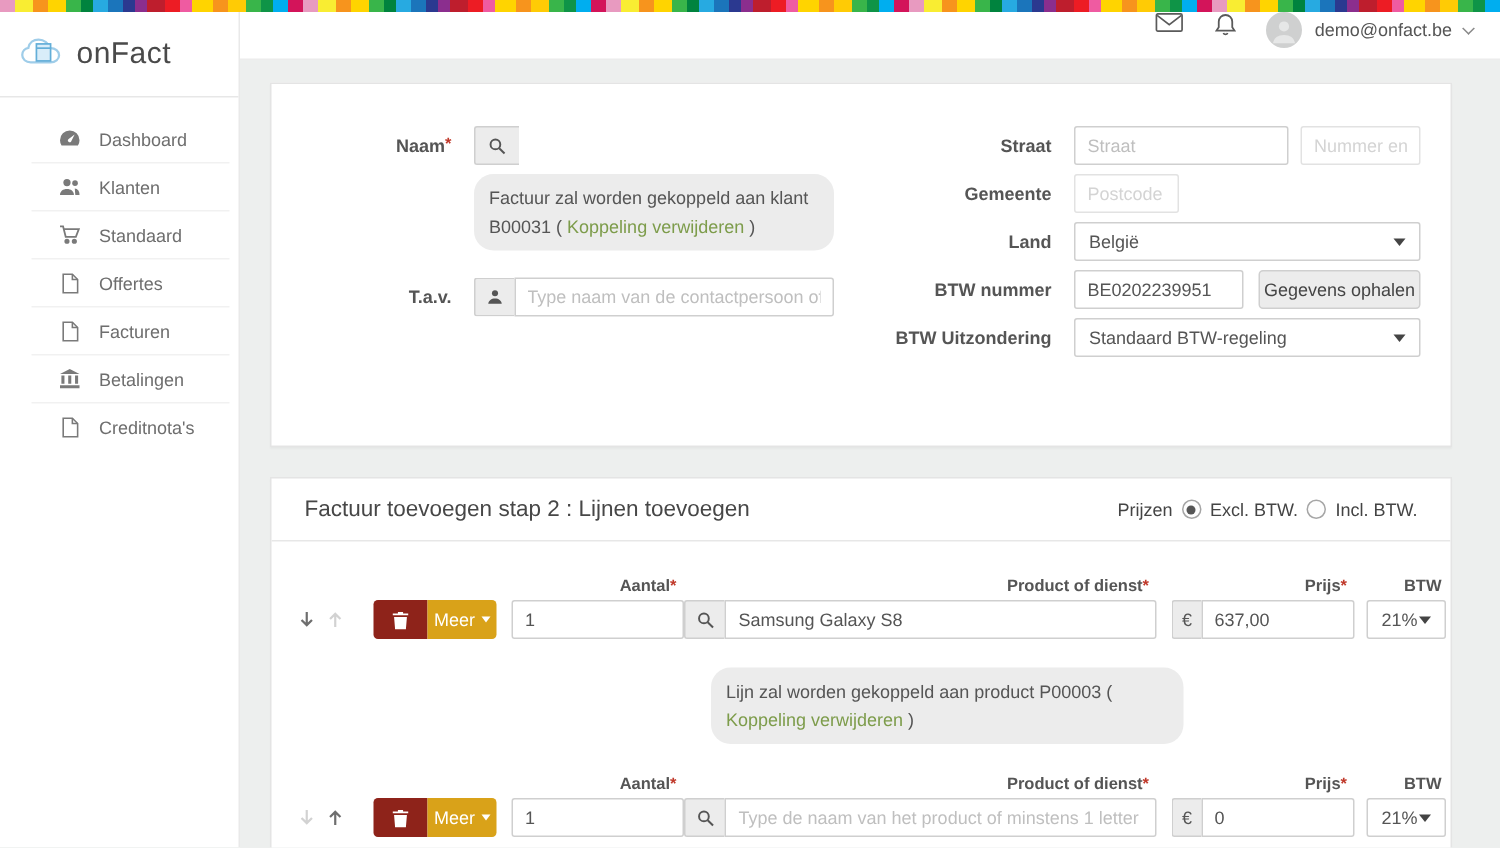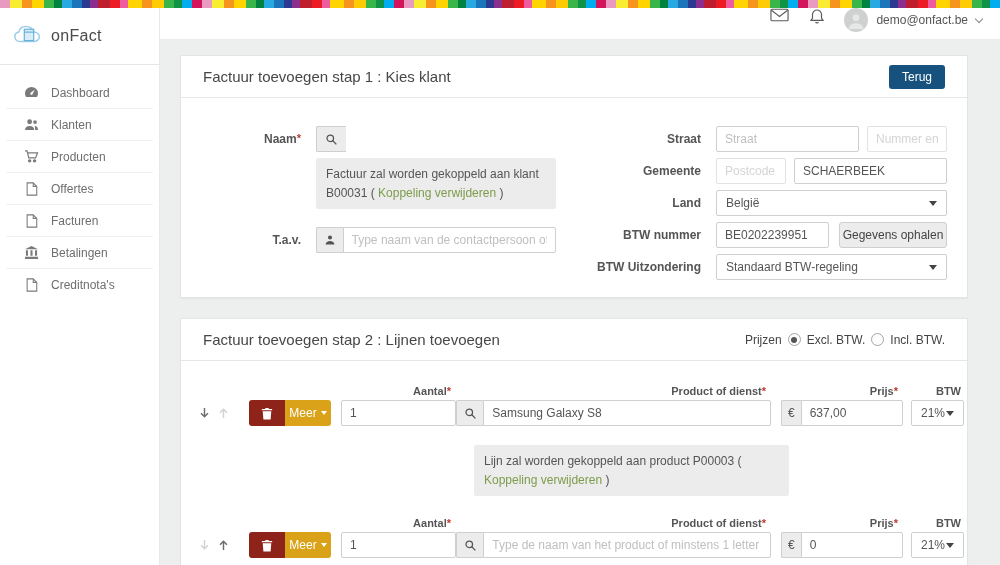--- a/index.html
+++ b/index.html
@@ -29,22 +29,22 @@
   }
   .top-icon { width:38px; display:flex; justify-content:center; align-items:center; cursor:pointer; }
   .userbox { display:flex; align-items:center; gap:8px; margin-left:8px; cursor:pointer; }
   .avatar { width:24px; height:24px; border-radius:50%; background:#cfd0d0; overflow:hidden; position:relative; }
   .avatar svg { position:absolute; left:3px; top:4px; }
   .useremail { font-size:12px; color:#555; }
   .chev { width:6px; height:6px; border-right:1.4px solid #888; border-bottom:1.4px solid #888; transform:rotate(45deg); margin-top:-3px; }
   
   .sidebar { position:absolute; top:8px; left:0; bottom:0; width:160px; background:#fff; border-right:1px solid #e9e9e9; }
   .logo { height:57px; display:flex; align-items:center; padding-left:12px; gap:5px; border-bottom:1px solid #e7e7e7; }
-  .logo-text { font-size:16px; color:#4a4a4a; letter-spacing:.3px; }
-  .menu { padding-top:12px; }
+  .logo-text { font-size:20px; color:#4a4a4a; letter-spacing:.3px; }
+  .menu { padding-top:12px;margin-left:15px; }
   .menu-item { display:flex; align-items:center; gap:12px; height:32px; padding-left:18px; margin:0 6px; border-bottom:1px solid #f1f1f1; cursor:pointer; }
   .menu-item:last-child { border-bottom:none; }
   .menu-item .mi { width:15px; display:flex; justify-content:center; }
   .menu-label { font-size:12px; color:#6e6e6e; }
   
   .panel { position:absolute; left:180px; width:788px; background:#fff; border:1px solid #e4e4e4; box-shadow:0 1px 1px rgba(0,0,0,.03); }
   .panel-hd { height:42px; display:flex; align-items:center; justify-content:space-between; padding:0 22px; border-bottom:1px solid #e7e7e7; }
   .panel-title { font-size:15px; color:#474747; }
   #panel1 { top:55px; height:243px; overflow:hidden; }
   #panel2 { top:318px; height:280px; overflow:hidden; }
@@ -68,21 +68,21 @@
   .igroup { display:flex; height:26px; }
   .addon { width:30px; background:#ececec; border:1px solid #cfcfcf; border-right:none; border-radius:2px 0 0 2px; display:flex; align-items:center; justify-content:center; }
   .addon-txt { font-size:12px; color:#555; }
   .inp { height:26px; border:1px solid #cfcfcf; border-radius:0 2px 2px 0; font-size:12px; color:#555; padding:0 8px; font-family:inherit; outline:none; width:100%; }
   .inp.solo { border-radius:2px; }
   .inp.lite { border-color:#e2e2e2; }
   .inp.lite::placeholder { color:#d4d4d4; }
   .inp::placeholder { color:#bfbfbf; }
   .sel { height:26px; border:1px solid #cfcfcf; border-radius:2px; background:#fff; font-size:12px; color:#555; display:flex; align-items:center; justify-content:space-between; padding:0 9px; cursor:pointer; }
   .caret-d { width:0; height:0; border-left:4px solid transparent; border-right:4px solid transparent; border-top:5px solid #444; }
-  .notebox { background:#ececec; font-size:12px; color:#555; line-height:1.55; padding:7px 10px; border-radius:2px; }
+  .notebox { background:#ececec; font-size:12px; color:#555; line-height:1.55; padding:7px 10px; border-radius:13px; }
   .notebox .glink { color:#7d9c4b; cursor:pointer; }
   
   .g-naam { width:240px; }
   .note1 { margin-left:111px; width:240px; margin-top:4px; margin-bottom:4px; }
   .tav-row { margin-top:18px; }
   
   .prijzen { display:flex; align-items:center; gap:6px; font-size:12px; color:#444; }
   .radio { width:13px; height:13px; border-radius:50%; border:1px solid #a5a5a5; background:#fdfdfd; display:inline-block; position:relative; cursor:pointer; }
   .radio.on::after { content:""; position:absolute; left:2.5px; top:2.5px; width:6px; height:6px; border-radius:50%; background:#555; }
   .lines { padding:24px 0 0 18px; }
@@ -167,21 +167,21 @@
       <span class="menu-label">Klanten</span>
     </div>
     <div class="menu-item">
       <span class="mi">
           <svg width="15" height="13" viewBox="0 0 16 14" fill="none" stroke="#7a7a7a" stroke-width="1.3">
             <path d="M1 1h2.2l1.9 7.5h7.3L14.5 3H4"></path>
             <circle cx="6" cy="11.7" r="1.2" fill="#7a7a7a"></circle>
             <circle cx="11.3" cy="11.7" r="1.2" fill="#7a7a7a"></circle>
           </svg>
         </span>
-      <span class="menu-label">Producten</span>
+      <span class="menu-label">Standaard</span>
     </div>
     <div class="menu-item">
       <span class="mi">
           <svg width="13" height="14" viewBox="0 0 14 16" fill="none" stroke="#7a7a7a" stroke-width="1.2">
             <path d="M2 1h7l4 4v10H2z"></path>
             <path d="M9 1v4h4"></path>
           </svg>
         </span>
       <span class="menu-label">Offertes</span>
     </div>
@@ -208,24 +208,20 @@
             <path d="M2 1h7l4 4v10H2z"></path>
             <path d="M9 1v4h4"></path>
           </svg>
         </span>
       <span class="menu-label">Creditnota's</span>
     </div>
   </div>
 </div>
 
 <div class="panel" id="panel1">
-  <div class="panel-hd">
-    <span class="panel-title">Factuur toevoegen stap 1 : Kies klant</span>
-    <button class="btn btn-blue">Terug</button>
-  </div>
   <div class="p1-body">
 
     <div class="col-l">
       <div class="frow">
         <span class="flabel"><span>Naam</span><span class="req">*</span></span>
         <div class="igroup g-naam">
           <span class="addon">
             <svg width="13" height="13" viewBox="0 0 16 16" fill="none" stroke="#555" stroke-width="1.6">
                 <circle cx="6.5" cy="6.5" r="4"></circle>
                 <path d="M9.6 9.6L14 14"></path>
@@ -252,21 +248,20 @@
 
     <div class="col-r">
       <div class="frow">
         <span class="flabel">Straat</span>
         <input class="inp solo" style="flex: 1 1 0%;" placeholder="Straat">
         <input class="inp solo lite" style="width: 80px; margin-left: 8px;" placeholder="Nummer en">
       </div>
       <div class="frow">
         <span class="flabel">Gemeente</span>
         <input class="inp solo lite" style="width: 70px;" placeholder="Postcode">
-        <input class="inp solo" style="flex: 1 1 0%; margin-left: 8px;" value="SCHAERBEEK">
       </div>
       <div class="frow">
         <span class="flabel">Land</span>
         <div class="sel" style="flex:1">
           <span>België</span>
           <span class="caret-d"></span>
         </div>
       </div>
       <div class="frow">
         <span class="flabel">BTW nummer</span>

